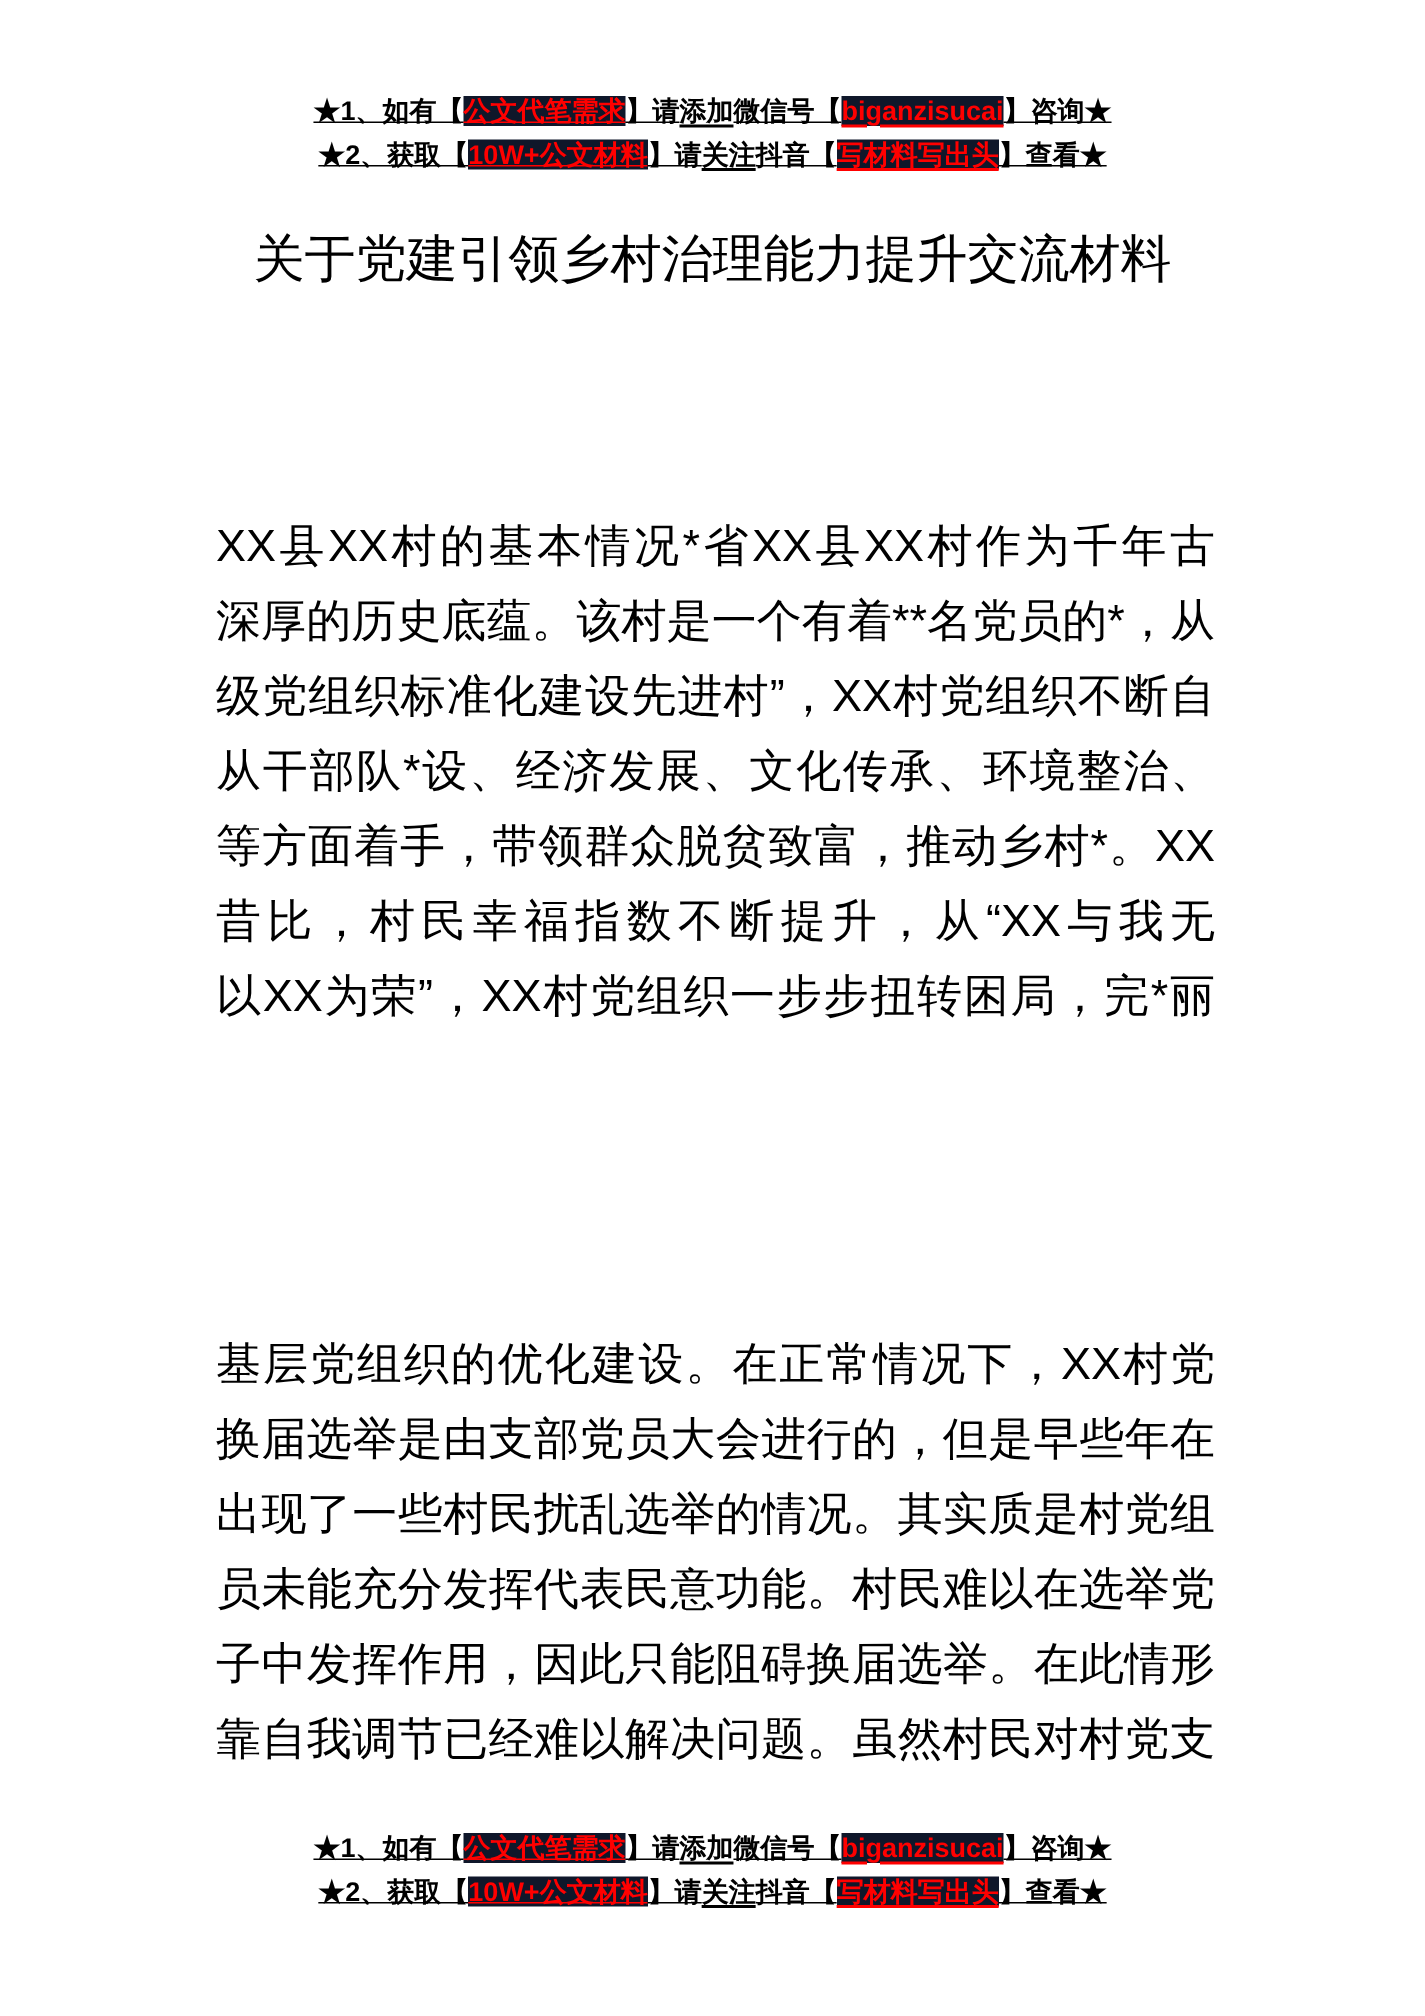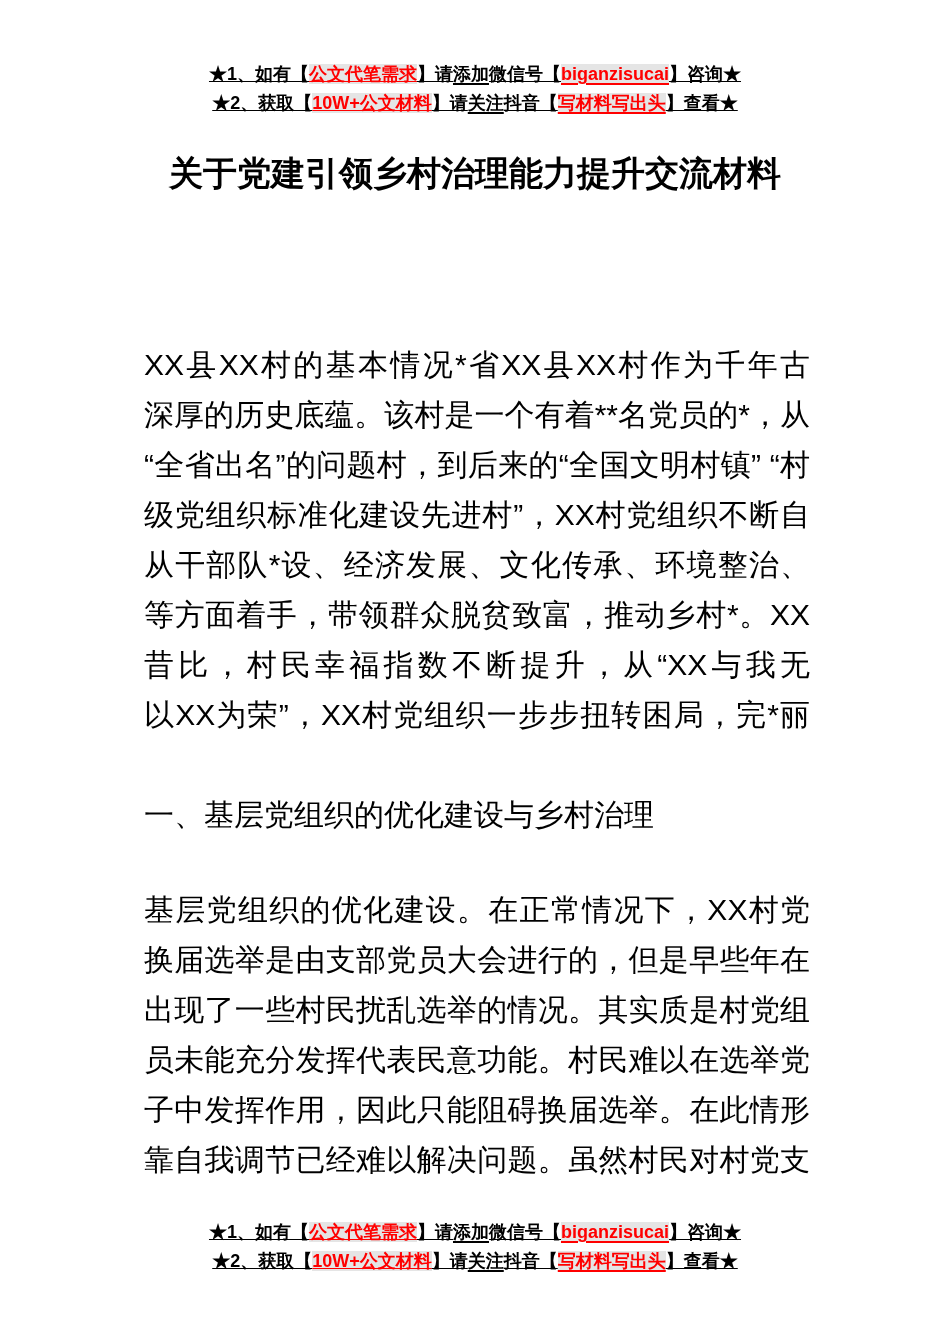--- a/index.html
+++ b/index.html
@@ -21,34 +21,34 @@
     left: 0; right: 0;
     text-align: center;
     font-weight: bold;
     font-size: 18px;
     line-height: 29px;
     color: #000000;
   }
   .promo-top { top: 60px; }
   .promo-bottom { top: 1218px; }
   .seg { white-space: pre; text-decoration: underline; }
-  .seg.hl { color: #ff0000; background: #e5e5e5; }
+  .seg.hl { color: #ff0000; background: #0f172a; }
   .seg.ul {
     text-decoration-thickness: 2px;
     text-underline-offset: 3px;
   }
 
   
   .doc-title {
     position: absolute;
     top: 150px;
     left: 0; right: 0;
     text-align: center;
     font-size: 34px;
-    font-weight: bold;
+    font-weight: normal;
     line-height: 46px;
     color: #000000;
   }
 
   
   .text-block {
     position: absolute;
     left: 144px;
     width: 666px;
   }
@@ -82,29 +82,27 @@
   <div class="promo promo-top">
       <div class="promo-line"><span class="seg">★1、如有【</span><span class="seg hl">公文代笔需求</span><span class="seg">】请</span><span class="seg ul">添加</span><span class="seg">微信号【</span><span class="seg hl ul">biganzisucai</span><span class="seg">】咨询★</span></div>
       <div class="promo-line"><span class="seg">★2、获取【</span><span class="seg hl">10W+公文材料</span><span class="seg">】请</span><span class="seg ul">关注</span><span class="seg">抖音【</span><span class="seg hl ul">写材料写出头</span><span class="seg">】查看★</span></div>
     </div>
 
   <h1 class="doc-title">关于党建引领乡村治理能力提升交流材料</h1>
 
   <div class="text-block para-1">
       <div class="text-line">XX县XX村的基本情况*省XX县XX村作为千年古村，有着</div>
       <div class="text-line">深厚的历史底蕴。该村是一个有着**名党员的*，从**年</div>
-      <div class="text-line">“全省出名”的问题村，到后来的“全国文明村镇” “村</div>
       <div class="text-line">级党组织标准化建设先进村”，XX村党组织不断自我革新，</div>
       <div class="text-line">从干部队*设、经济发展、文化传承、环境整治、生态治理</div>
       <div class="text-line">等方面着手，带领群众脱贫致富，推动乡村*。XX村已今非</div>
       <div class="text-line">昔比，村民幸福指数不断提升，从“XX与我无关”到“我</div>
       <div class="text-line">以XX为荣”，XX村党组织一步步扭转困局，完*丽转型。</div>
     </div>
 
-  <h2 class="text-block section-heading">一、基层党组织的优化建设与乡村治理</h2>
 
   <div class="text-block para-2">
       <div class="text-line">基层党组织的优化建设。在正常情况下，XX村党支部班子</div>
       <div class="text-line">换届选举是由支部党员大会进行的，但是早些年在XX村却</div>
       <div class="text-line">出现了一些村民扰乱选举的情况。其实质是村党组织、党</div>
       <div class="text-line">员未能充分发挥代表民意功能。村民难以在选举党支部班</div>
       <div class="text-line">子中发挥作用，因此只能阻碍换届选举。在此情形下，依</div>
       <div class="text-line">靠自我调节已经难以解决问题。虽然村民对村党支部班子</div>
     </div>
 

